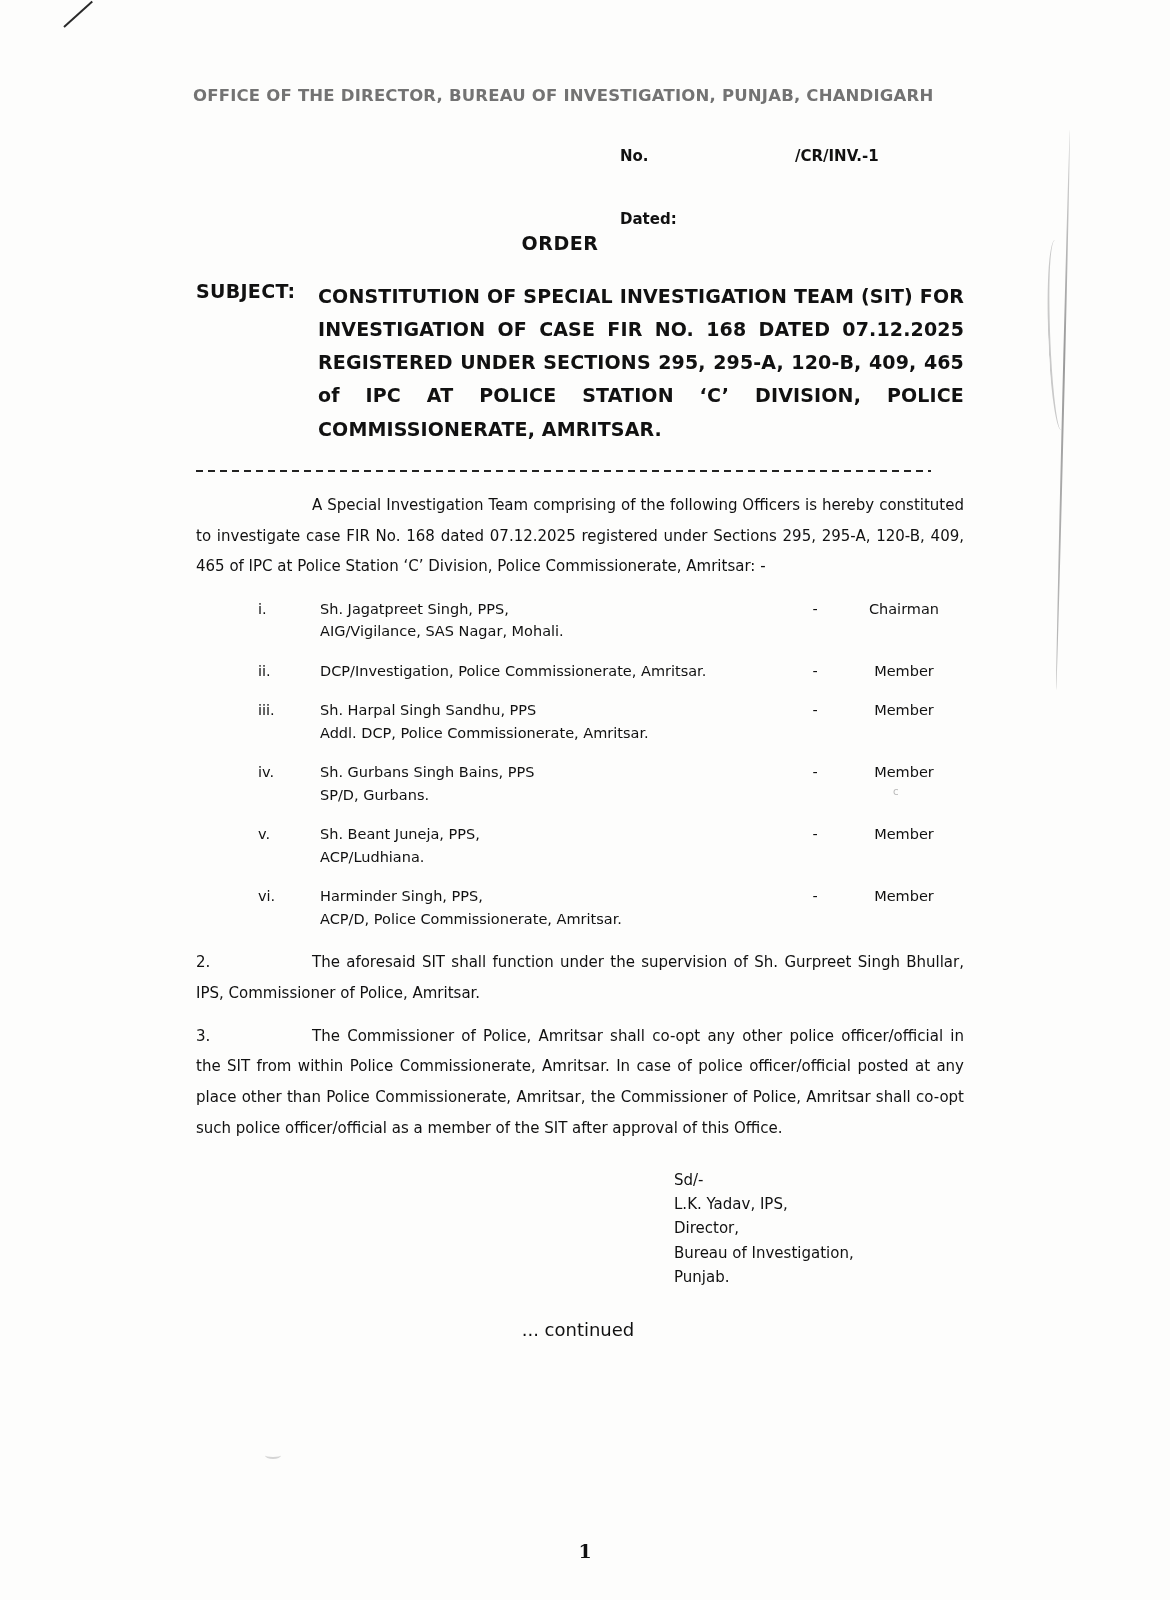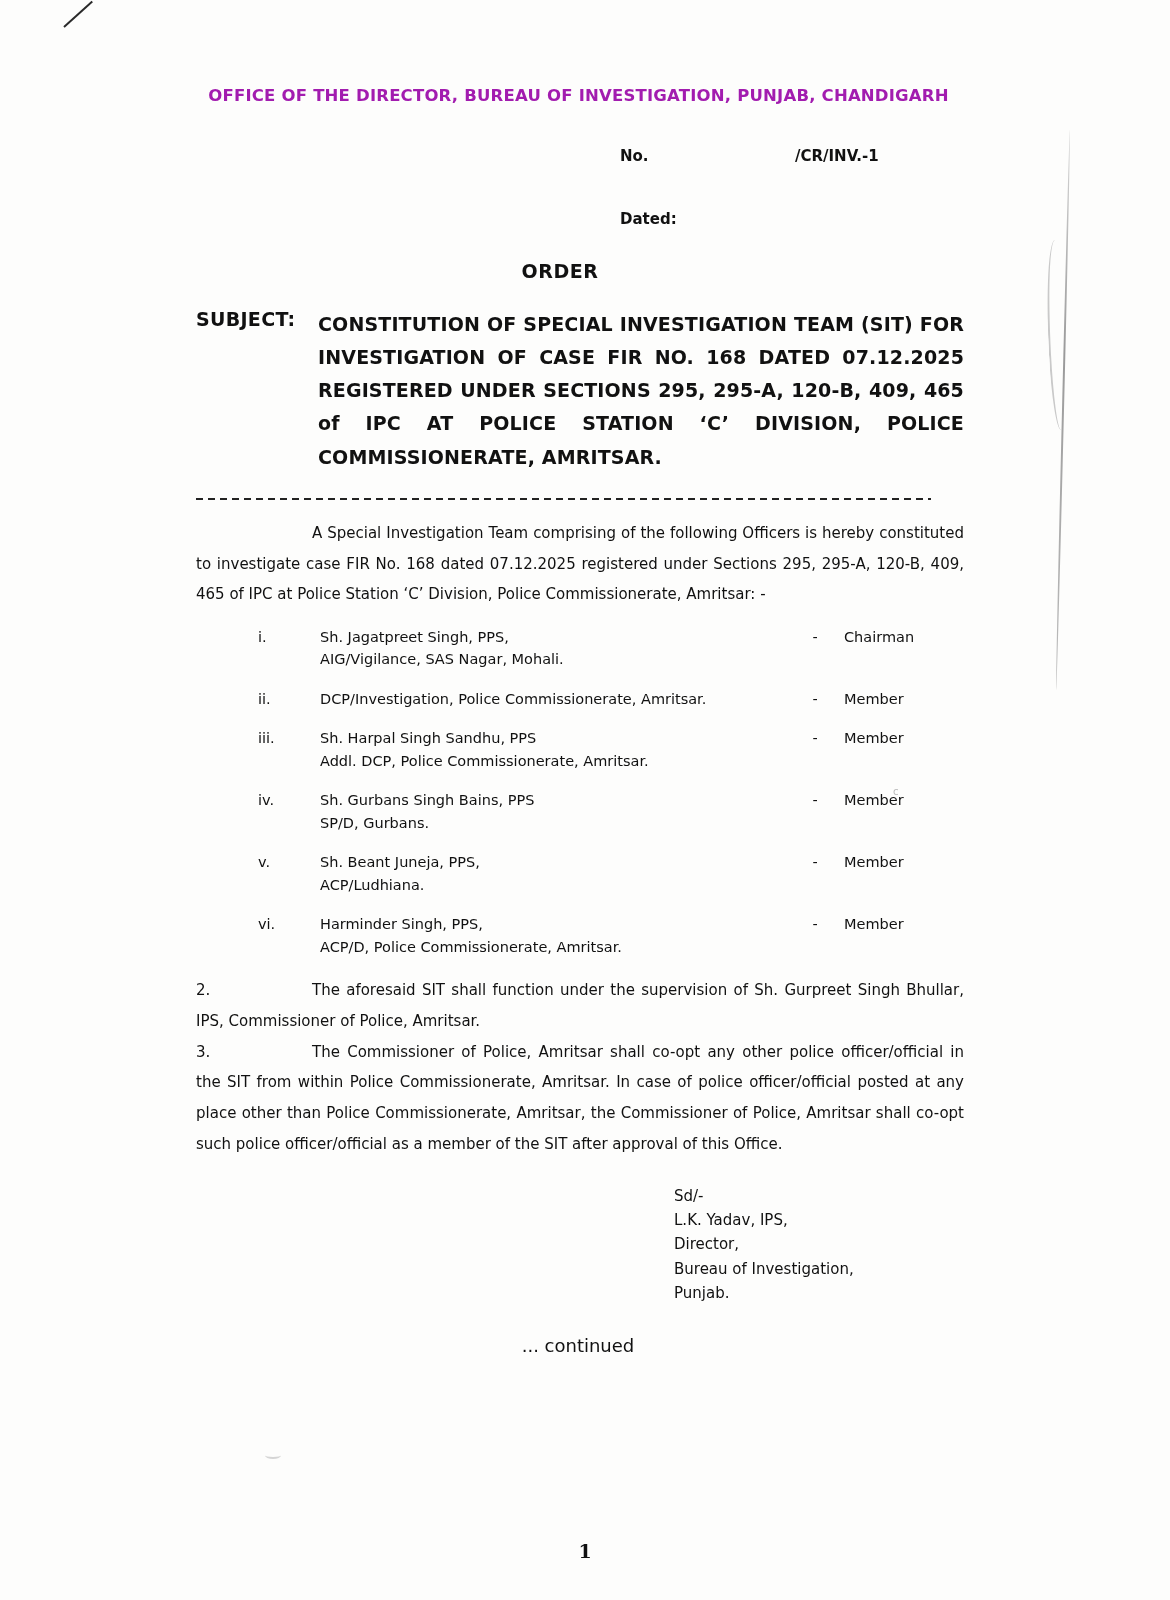--- a/index.html
+++ b/index.html
@@ -76,24 +76,23 @@
     left: 196px;
     top: 86px;
     width: 768px;
   }
 
   .office-title {
     font-family: "DejaVu Sans", sans-serif;
     font-weight: bold;
     font-size: 16.5px;
     letter-spacing: 0.2px;
-    color: #a21caf;
+    color: #737373;
     white-space: nowrap;
     margin-left: -3px;
-    text-align: center;
   }
 
   .no-block {
     margin-top: 30px;
     margin-left: 424px;
     font-size: 15px;
     font-weight: bold;
     line-height: 1.55;
   }
   .no-row {
@@ -101,21 +100,20 @@
     margin-top: 40px;
   }
   .no-label { width: 175px; }
   .no-value { font-weight: bold; }
 
   .order-title {
     text-align: center;
     font-weight: bold;
     font-size: 19px;
     letter-spacing: 0.6px;
-    margin-top: 28px;
     margin-left: -40px;
   }
 
   .subject-row {
     display: flex;
     margin-top: 26px;
     font-weight: bold;
     font-size: 19px;
   }
   .subject-label {
@@ -165,28 +163,28 @@
   .m-name { display: block; }
   .m-desig { display: block; }
   .m-dash {
     width: 58px;
     flex: 0 0 58px;
     text-align: center;
   }
   .m-role {
     width: 120px;
     flex: 0 0 120px;
-    text-align: left;
+    text-align: center;
   }
 
   .numbered {
     font-size: 15px;
     line-height: 2.05;
     text-align: justify;
-    margin-top: 0;
+    margin-top: 12px;
     position: relative;
   }
   .numbered .n-idx {
     display: inline-block;
     width: 116px;
   }
 
   .sign-block {
     margin-top: 24px;
     margin-left: 478px;

